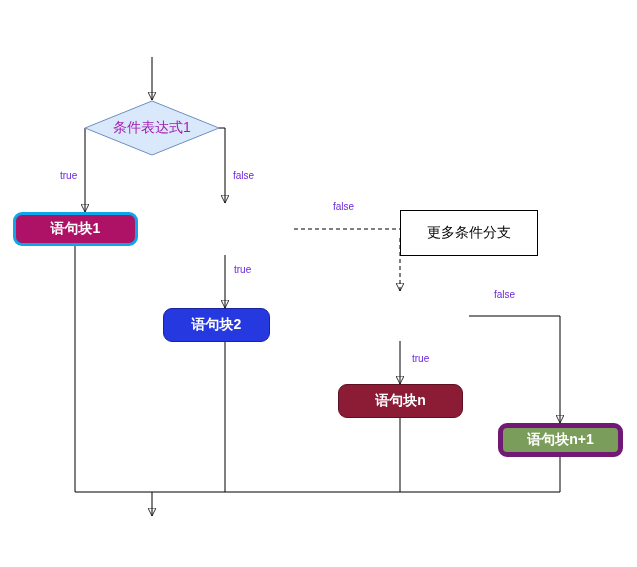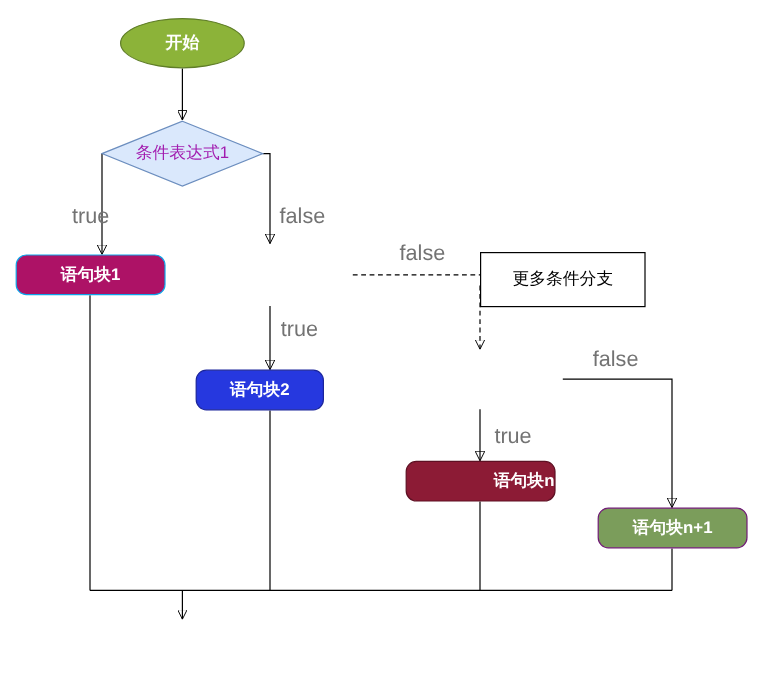--- a/index.html
+++ b/index.html
@@ -7,32 +7,32 @@
   .canvas { position:relative; width:637px; height:567px; background:#ffffff; overflow:hidden; }
   svg.connectors { position:absolute; left:0; top:0; }
   svg.connectors path { stroke:#000000; stroke-width:1; fill:none; }
   svg.connectors path.dashed { stroke-dasharray:4 3; }
 
   .node { position:absolute; display:flex; align-items:center; justify-content:center;
           font-size:14px; box-sizing:border-box; text-align:center; line-height:1.1; }
   .ellipse { border-radius:50%; color:#ffffff; font-weight:bold;
              background:#8CB339; border:1px solid #5F7D28; }
   .rounded { border-radius:9px; color:#ffffff; font-weight:bold; }
-  .block1  { background:#AD1266; border:1px solid #0ea5e9; }
+  .block1  { background:#AD1266; border:3px solid #0ea5e9; }
   .block2  { background:#2638DF; border:1px solid #1A249C; }
-  .blockn  { background:#8C1B35; border:1px solid #5E1023;justify-content:flex-end; }
-  .blockn1 { background:#7B9D5B; border:1px solid #701a75;text-align:right; }
+  .blockn  { background:#8C1B35; border:1px solid #5E1023; }
+  .blockn1 { background:#7B9D5B; border:5px solid #701a75;text-align:right; }
   .rect-plain { background:#ffffff; border:1px solid #000000; color:#000000; }
 
   .diamond svg { position:absolute; left:0; top:0; }
   .diamond polygon { fill:#DAE8FC; stroke:#6C8EBF; stroke-width:1; }
   .diamond .dlabel { position:absolute; left:0; top:0; right:0; bottom:0;
                      display:flex; align-items:center; justify-content:center; color:#a21caf; }
 
-  .edge-label { position:absolute; font-size:18px; color:#737373; white-space:nowrap; }
+  .edge-label { position:absolute; font-size:10px; color:#6d28d9; white-space:nowrap; }
 </style>
 </head>
 <body>
 
 <div class="canvas">
 
   <svg class="connectors" width="637" height="567" viewBox="0 0 637 567">
     <defs>
       <marker id="arrow" viewBox="0 0 10 10" refX="10" refY="5" markerWidth="8" markerHeight="8" orient="auto">
         <path d="M0,0 L10,5 L0,10 Z" fill="#000000" stroke="none"></path>
@@ -47,23 +47,20 @@
     <path d="M400,341 L400,384" marker-end="url(#arrow)"></path>
     <path d="M469,316 L560,316 L560,423" marker-end="url(#arrow)"></path>
     <path d="M75,246 L75,492"></path>
     <path d="M225,342 L225,492"></path>
     <path d="M400,418 L400,492"></path>
     <path d="M560,457 L560,492"></path>
     <path d="M75,492 L560,492"></path>
     <path d="M152,492 L152,516" marker-end="url(#arrow)"></path>
   </svg>
 
-  <div class="node ellipse" style="left:100px;top:15px;width:104px;height:42px">
-    <span>开始</span>
-  </div>
 
   <div class="node diamond" style="left:84px;top:100px;width:136px;height:56px">
     <svg width="136" height="56">
       <polygon points="68,1 135,28 68,55 1,28"></polygon>
     </svg>
     <span class="dlabel">条件表达式1</span>
   </div>
 
   <div class="node rounded block1" style="left:13px;top:212px;width:125px;height:34px">
     <span>语句块1</span>

